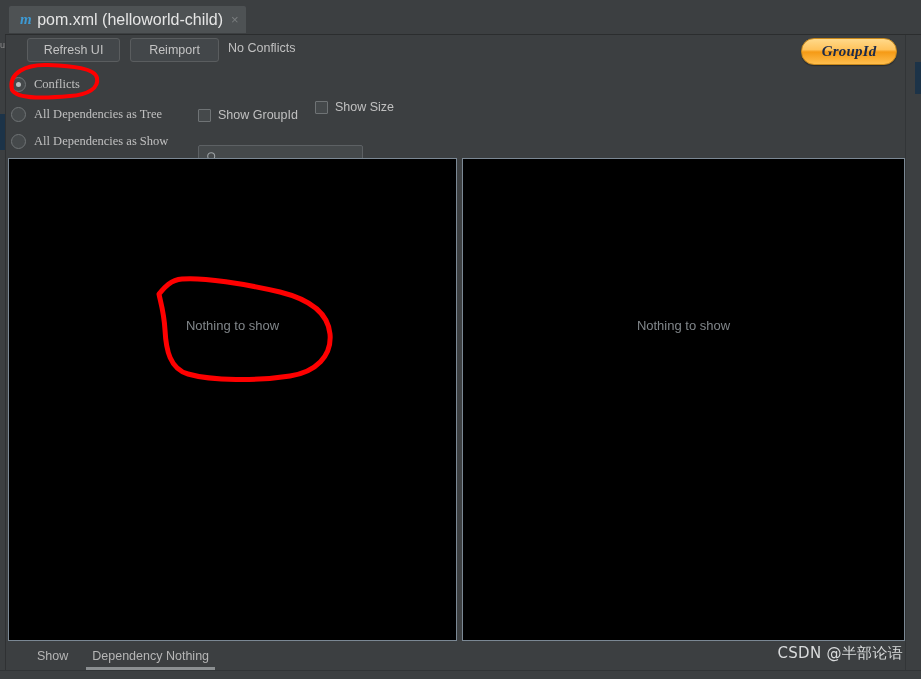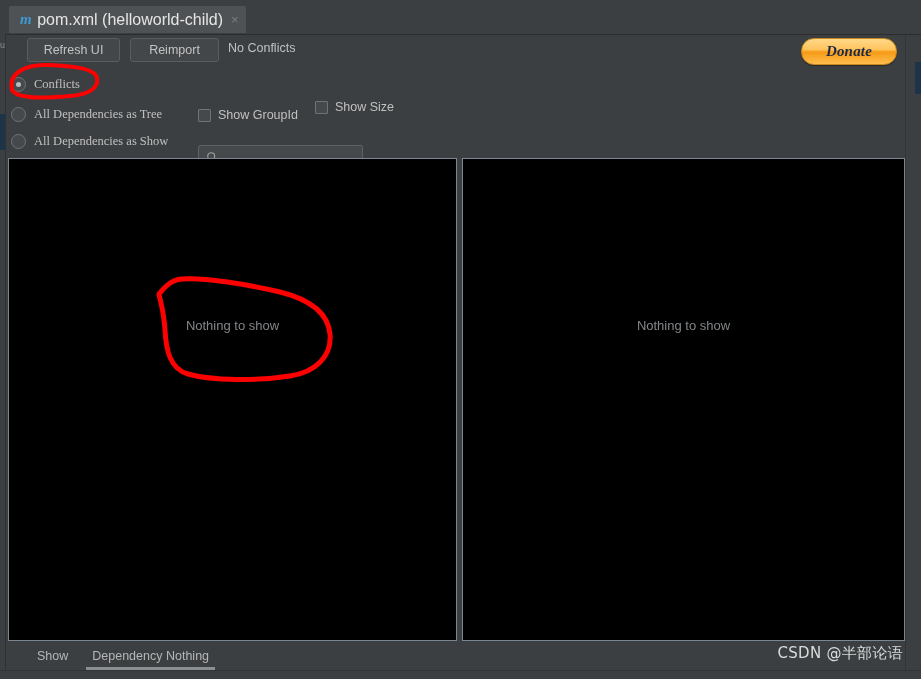--- a/index.html
+++ b/index.html
@@ -342,21 +342,21 @@
       <span class="tab-title">pom.xml (helloworld-child)</span>
       <span class="tab-close">×</span>
     </div>
   </div>
 
   <div class="toolbar">
     <div class="tb-btn" id="btn-refresh">Refresh UI</div>
     <div class="tb-btn" id="btn-reimport">Reimport</div>
     <div class="no-conflicts">No Conflicts</div>
     <div class="donate-btn">
-      <span>Donate</span>
+      <span>GroupId</span>
     </div>
   </div>
 
   <div class="options">
 
     <div class="opt-row" id="opt-conflicts">
       <span class="radio checked"></span>
       <span class="opt-label">Conflicts</span>
     </div>
 

